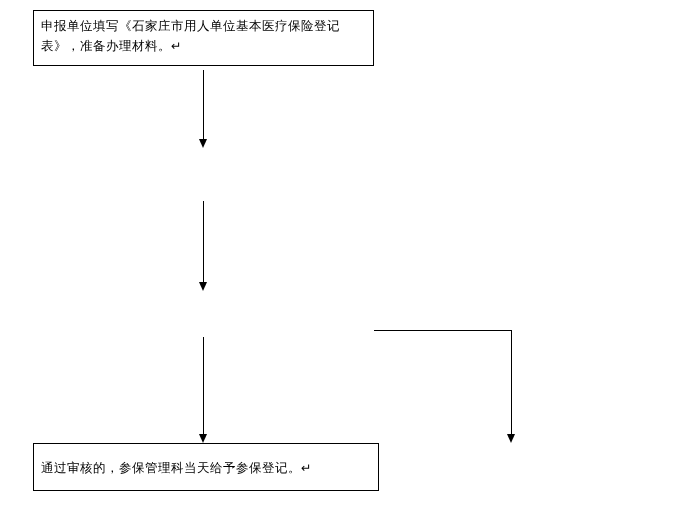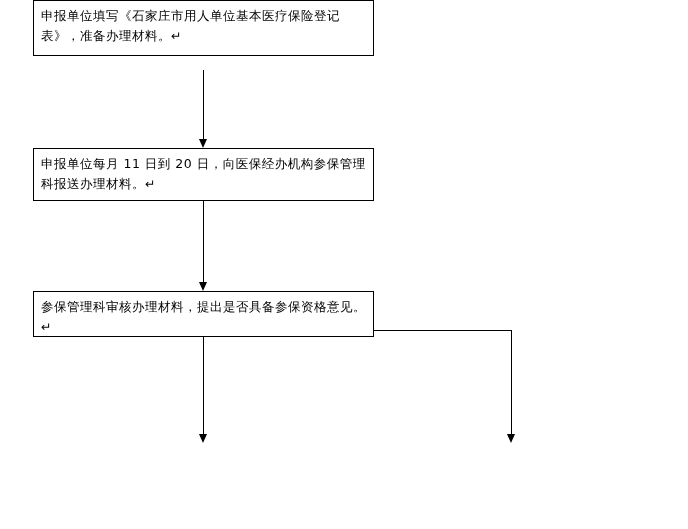--- a/index.html
+++ b/index.html
@@ -45,21 +45,21 @@
   .arrowhead-down {
     position: absolute;
     width: 0;
     height: 0;
     border-left: 4px solid transparent;
     border-right: 4px solid transparent;
     border-top: 9px solid #000000;
   }
 
   
-  #box1 { left: 33px;  top: 0;  width: 341px; height: 56px; }
+  #box1 { left: 33px;  top: 10px;  width: 341px; height: 56px; }
   #box2 { left: 33px;  top: 148px; width: 341px; height: 53px; }
   #box3 { left: 33px;  top: 291px; width: 341px; height: 46px; }
   #box4 { left: 33px;  top: 443px; width: 346px; height: 48px; display: flex; align-items: center; }
   #box5 { left: 400px; top: 443px; width: 270px; height: 48px; }
 
   
   #arrow1-line { left: 203px; top: 70px;  height: 69px; }
   #arrow1-head { left: 199px; top: 139px; }
 
   
@@ -80,33 +80,30 @@
 
 <div class="canvas">
 
   <div class="flow-box" id="box1">
     <span>申报单位填写《石家庄市用人单位基本医疗保险登记表》，准备办理材料。↵</span>
   </div>
 
   <div class="vline" id="arrow1-line"></div>
   <div class="arrowhead-down" id="arrow1-head"></div>
 
-  <div class="flow-box" id="box2">
-    <span>申报单位每月 11 日到 20 日，向医保经办机构参保管理科报送办理材料。↵</span>
-  </div>
 
   <div class="vline" id="arrow2-line"></div>
   <div class="arrowhead-down" id="arrow2-head"></div>
 
-  <div class="flow-box" id="box3">
-    <span>参保管理科审核办理材料，提出是否具备参保资格意见。↵</span>
-  </div>
 
   <div class="vline" id="arrow3-line"></div>
   <div class="arrowhead-down" id="arrow3-head"></div>
 
   <div class="hline" id="branch-hline"></div>
   <div class="vline" id="branch-vline"></div>
   <div class="arrowhead-down" id="branch-head"></div>
 
+  <div class="flow-box" id="box4">
+    <span>通过审核的，参保管理科当天给予参保登记。↵</span>
+  </div>
 
 
 </div>
 
 </body></html>

